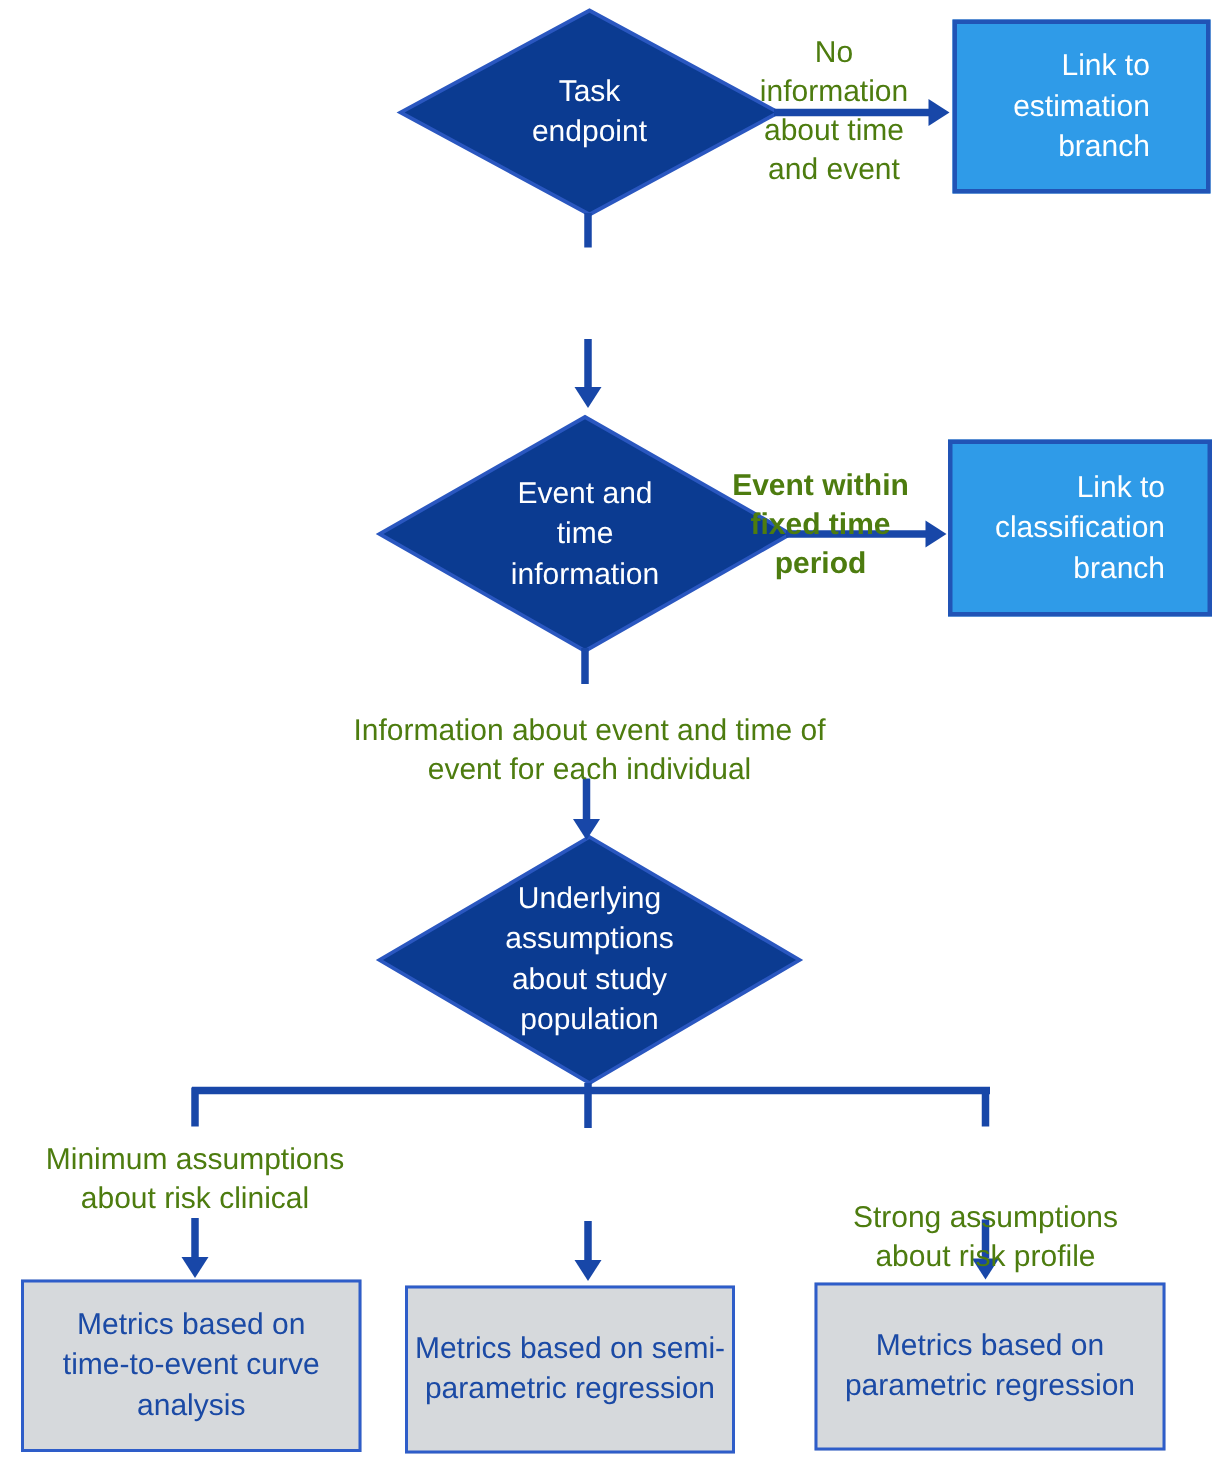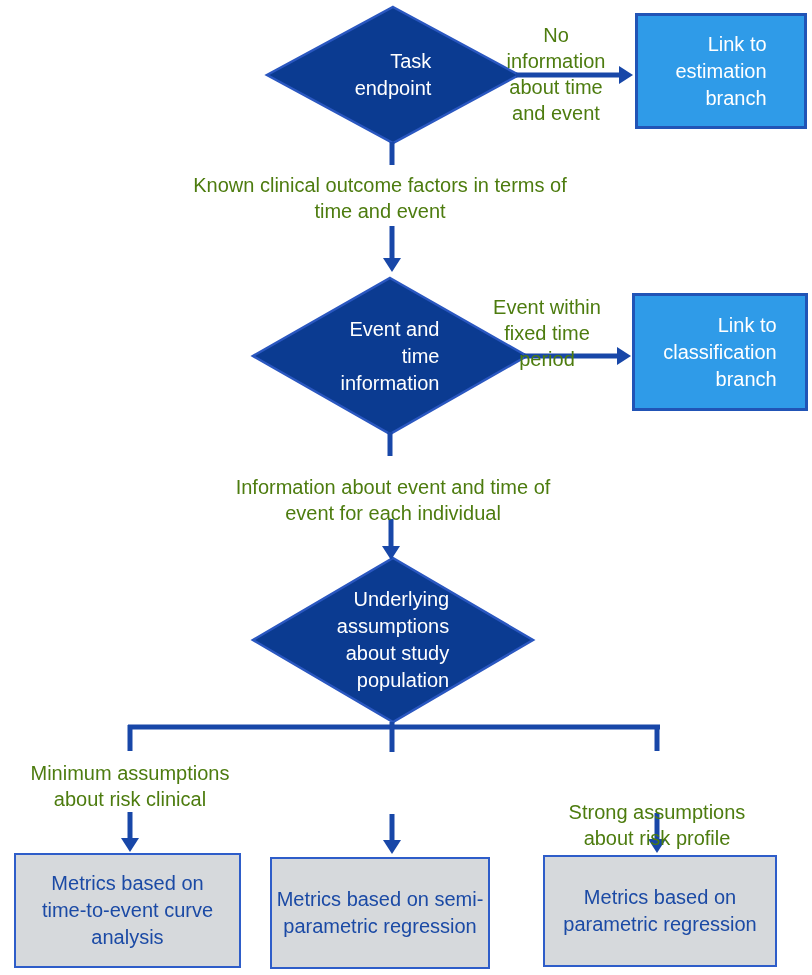--- a/index.html
+++ b/index.html
@@ -25,21 +25,21 @@
     white-space: pre-line;
     color: #4d7c0f;
     font-size: 20px;
     line-height: 26px;
   }
   .diamond-lbl {
     position: absolute;
     display: flex;
     align-items: center;
     justify-content: center;
-    text-align: right;
+    text-align: center;
     white-space: pre-line;
     color: #ffffff;
     font-size: 20px;
     line-height: 27px;
   }
   .bluebox {
     position: absolute;
     box-sizing: border-box;
     background: var(--link-box-fill, #2F9BE8);
     border: 3px solid var(--link-box-border, #2154B6);
@@ -116,33 +116,31 @@
 information</div>
   <div class="diamond-lbl" style="left:303px; top:588px; width:180px; height:104px;">Underlying
 assumptions
 about study
 population</div>
 
   <div class="lbl" style="left:491px; top:22px; width:130px;">No
 information
 about time
 and event</div>
-  <div class="lbl" style="left:482px; top:294px; width:130px;">Event within
+  <div class="lbl" style="left:482px; top:311px; width:130px;font-weight:bold;">Event within
 fixed time
 period</div>
 
   <div class="bluebox" style="left:635px; top:13px; width:172px; height:116px;">Link to
 estimation
 branch</div>
   <div class="bluebox" style="left:632px; top:293px; width:176px; height:118px;">Link to
 classification
 branch</div>
 
-  <div class="lbl" style="left:160px; top:172px; width:440px;">Known clinical outcome factors in terms of
-time and event</div>
   <div class="lbl" style="left:173px; top:464px; width:440px;margin-top:10px;">Information about event and time of
 event for each individual</div>
 
   <div class="lbl" style="left:10px; top:760px; width:240px;">Minimum assumptions
 about risk clinical</div>
   <div class="lbl" style="left:537px; top:760px; width:240px;margin-top:39px;">Strong assumptions
 about risk profile</div>
 
   <div class="graybox" style="left:14px; top:853px; width:227px; height:115px;">Metrics based on
 time-to-event curve

